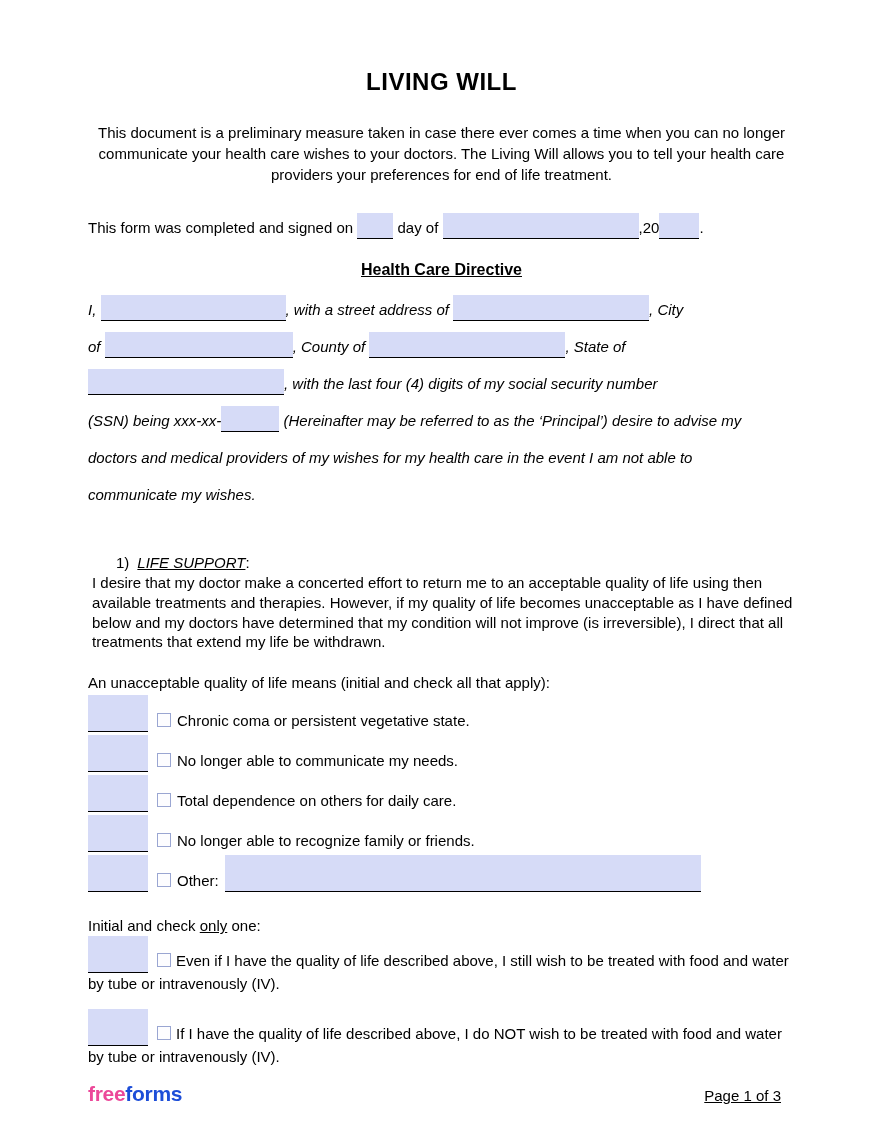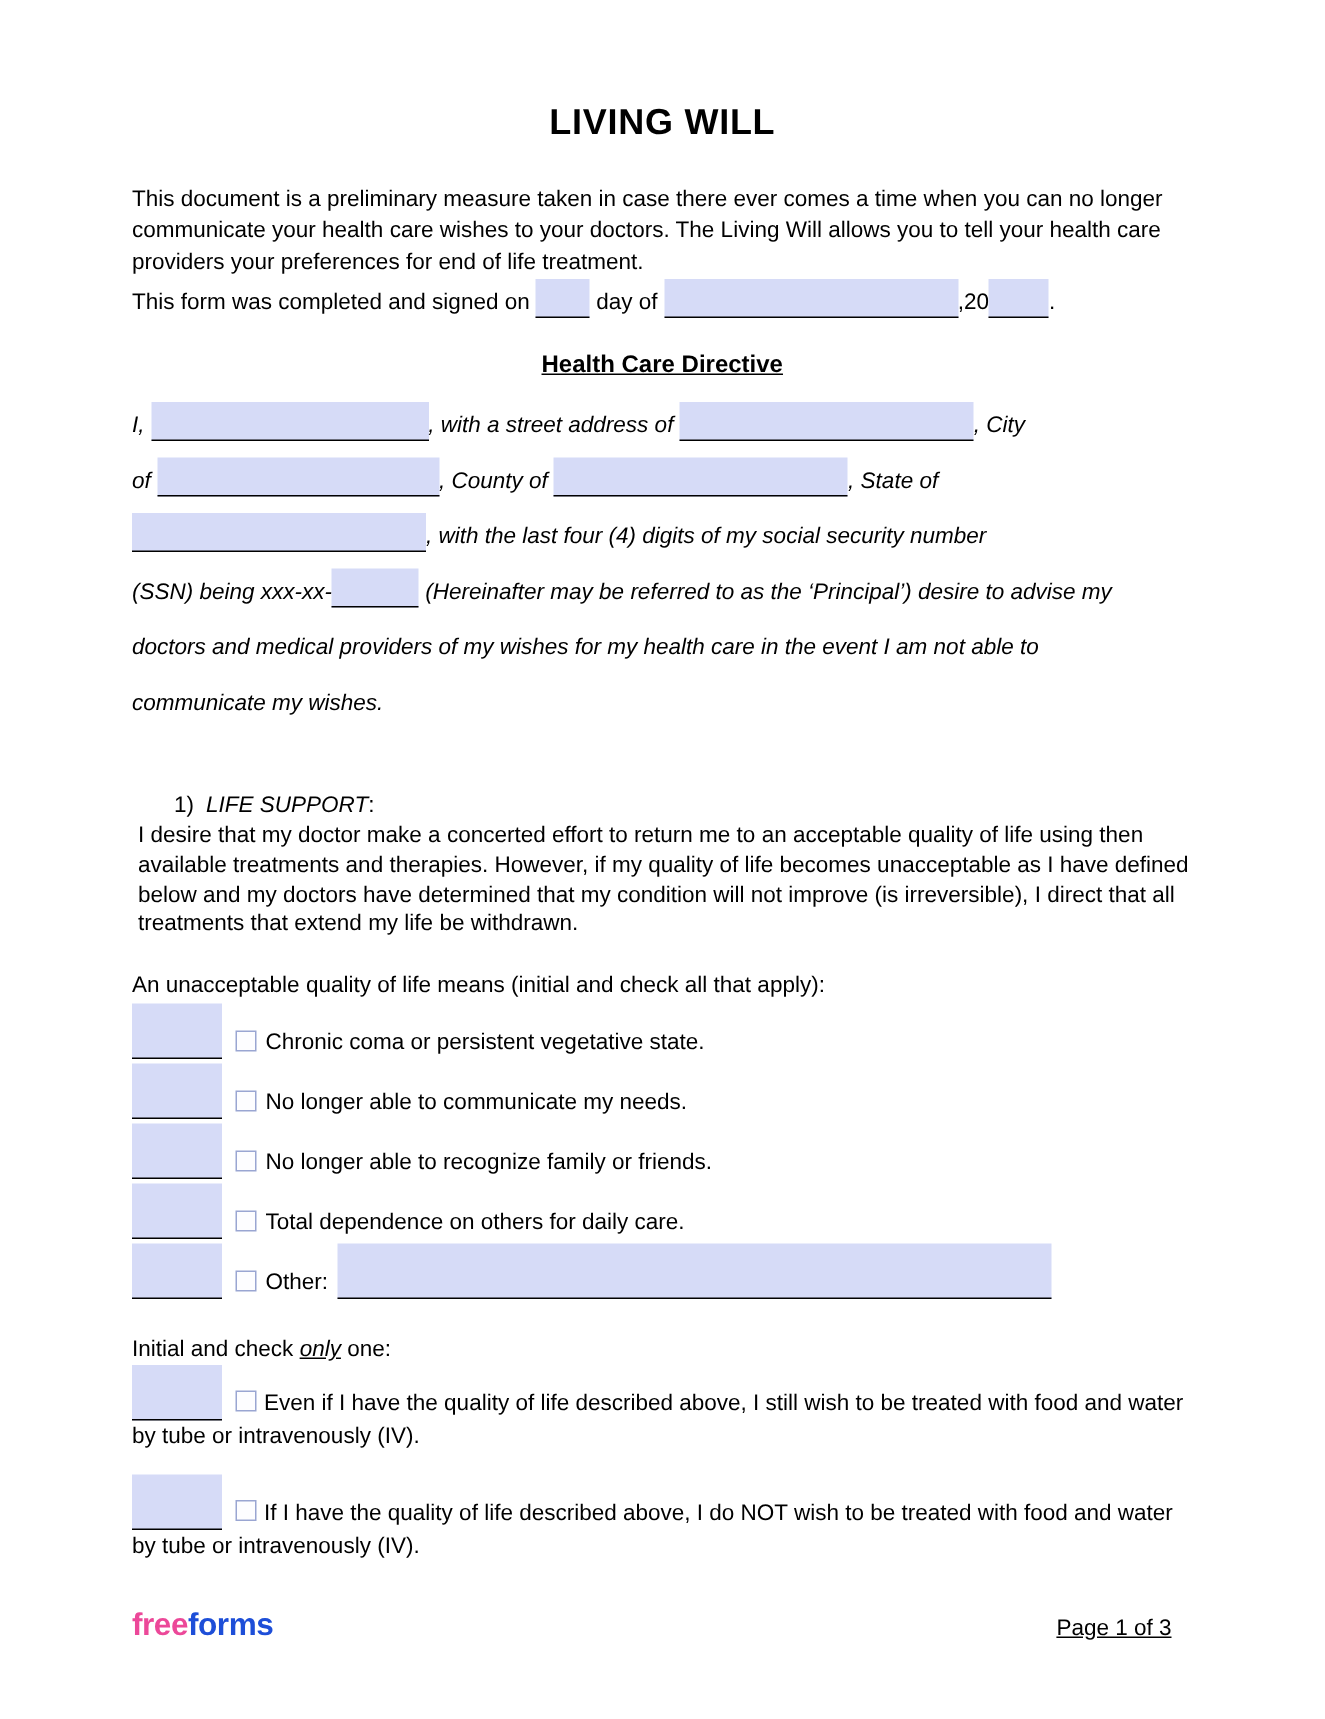--- a/index.html
+++ b/index.html
@@ -12,38 +12,38 @@
   .page {
     box-sizing: border-box;
     width: 883px; height: 1146px;
     padding: 68px 88px 50px 88px;
     display: flex; flex-direction: column;
   }
   h1 {
     font-size: 24px; font-weight: bold; text-align: center;
     margin: 0 0 26px 0; letter-spacing: 0.5px;
   }
-  .intro { font-size: 15px; line-height: 21px; margin: 0 0 0 0; }
+  .intro { font-size: 15px; line-height: 21px; margin: 0 0 26px 0; text-align: center; }
   .signed-line { font-size: 15px; line-height: 34px; margin: 0 0 6px 0; white-space: nowrap; }
   h2 {
     font-size: 16px; font-weight: bold; text-align: center;
     text-decoration: underline; margin: 10px 0 12px 0;
   }
   .dline { font-size: 15px; line-height: 37px; white-space: nowrap; font-style: italic; }
   .field {
     display: inline-block;
     background: #d6dbf7;
     border-bottom: 1.6px solid #000;
     height: 25px;
     vertical-align: -6px;
   }
   .w36 { width: 36px; } .w40 { width: 40px; } .w55 { width: 58px; }
   .w185 { width: 185px; } .w195 { width: 196px; } .w188 { width: 188px; }
   .ls-head { font-size: 15px; line-height: 20px; margin: 40px 0 0 0; text-indent: 28px; }
-  .ls-title { font-style: italic; margin-left: 8px; }
+  .ls-title { font-style: italic; text-decoration: underline; margin-left: 8px; }
   .ls-body { font-size: 15px; line-height: 19.8px; margin: 0 0 0 4px; }
   .criteria-intro { font-size: 15px; margin: 22px 0 4px 0; }
   .crit {
     display: flex; align-items: flex-end; margin-bottom: 3px;
   }
   .init-box {
     display: inline-block; width: 60px; height: 36px;
     background: #d6dbf7; border-bottom: 1.6px solid #000;
     flex: none;
   }
@@ -53,21 +53,21 @@
     flex: none;
     margin: 0 6px 5px 9px;
   }
   .crit-label { font-size: 15px; padding-bottom: 3px; }
   .other-field {
     flex: none; width: 476px; height: 36px;
     background: #d6dbf7; border-bottom: 1.6px solid #000;
     margin-left: 6px;
   }
   .only-line { font-size: 15px; margin: 22px 0 2px 0; }
-  .iu { font-style: italic; text-decoration: underline; }
+  .iu { text-decoration: underline; }
   .option { font-size: 15px; line-height: 21px; margin: 0 0 15px 0; }
   .option .init-box { vertical-align: -7px; }
   .option .checkbox { display: inline-block; margin: 0 5px 0 9px; vertical-align: -1px; }
   .footer {
     margin-top: auto;
     display: flex; justify-content: space-between; align-items: baseline;
     padding-right: 14px;
   }
   .logo { font-size: 21px; font-weight: bold; letter-spacing: -0.3px; }
   .logo-free { color: #ec4899; }
@@ -113,27 +113,27 @@
 
   <div class="crit">
     <span class="init-box"></span>
     <span class="checkbox"></span>
     <span class="crit-label">No longer able to communicate my needs.</span>
   </div>
 
   <div class="crit">
     <span class="init-box"></span>
     <span class="checkbox"></span>
-    <span class="crit-label">No longer able to recognize family or friends.</span>
+    <span class="crit-label">Total dependence on others for daily care.</span>
   </div>
 
   <div class="crit">
     <span class="init-box"></span>
     <span class="checkbox"></span>
-    <span class="crit-label">Total dependence on others for daily care.</span>
+    <span class="crit-label">No longer able to recognize family or friends.</span>
   </div>
 
   <div class="crit">
     <span class="init-box"></span>
     <span class="checkbox"></span>
     <span class="crit-label">Other:</span>
     <span class="other-field"></span>
   </div>
 
   <p class="only-line"><span>Initial and check</span> <span class="iu">only</span> <span>one:</span></p>

